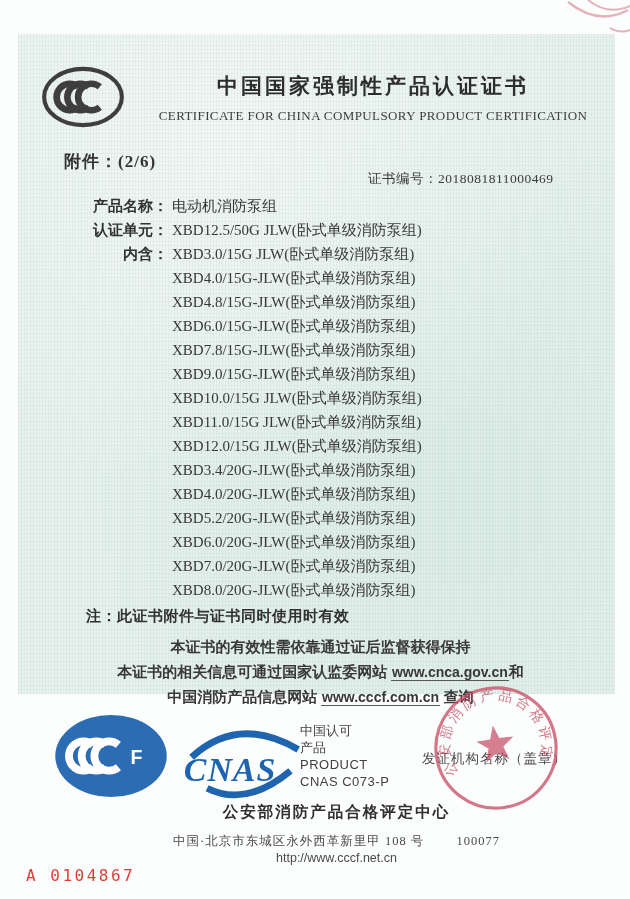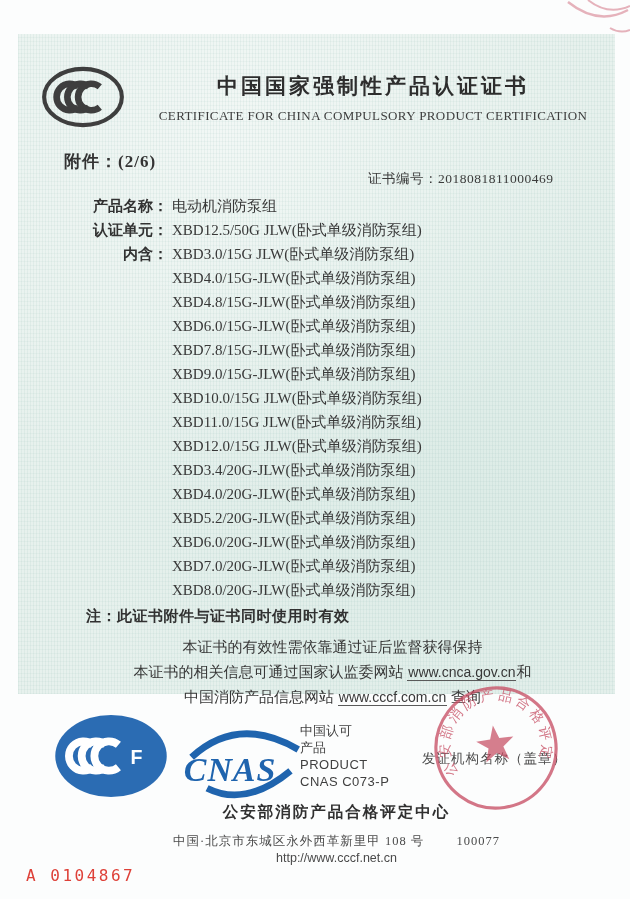--- a/index.html
+++ b/index.html
@@ -35,21 +35,21 @@
   .certno { left:350px; top:136px; font-size:13.5px; color:#3c3c3c; letter-spacing:0.5px; }
 
   
   .fields { left:68px; top:160px; width:500px; }
   .frow { display:flex; height:24px; align-items:center; font-size:15px; }
   .flabel { width:82px; text-align:right; font-weight:bold; color:#323232; flex:none; }
   .fvalue { margin-left:4px; color:#383838; white-space:nowrap; }
 
   .note { left:68px; top:573px; font-size:15px; font-weight:bold; color:#313131; letter-spacing:0.5px; }
 
-  .notice { left:16px; top:601px; width:597px; text-align:center; font-size:15px; line-height:25px; color:#383838; }
+  .notice { left:4px; top:601px; width:597px; text-align:center; font-size:15px; line-height:25px; color:#383838;font-weight:bold; }
   .notice .url { font-family:"Liberation Sans","DejaVu Sans",sans-serif; font-size:14px; border-bottom:1px solid #5a5a5a; padding:0 1px; }
 
   
   .cccf-logo { left:34px; top:678px; width:118px; height:88px; }
   .cnas-logo { left:160px; top:692px; width:128px; height:76px; }
   .acc-lines { left:282px; top:688px; font-size:13px; line-height:17px; color:#3f3f3f; }
   .acc-lines .l34 { font-family:"Liberation Sans","DejaVu Sans",sans-serif; letter-spacing:0.5px; }
   .issuer-label { left:404px; top:716px; font-size:13.5px; color:#4c4c4c; letter-spacing:1px; z-index:2; }
   .stamp { left:414px; top:650px; width:128px; height:128px; z-index:3; opacity:0.88; }
 

